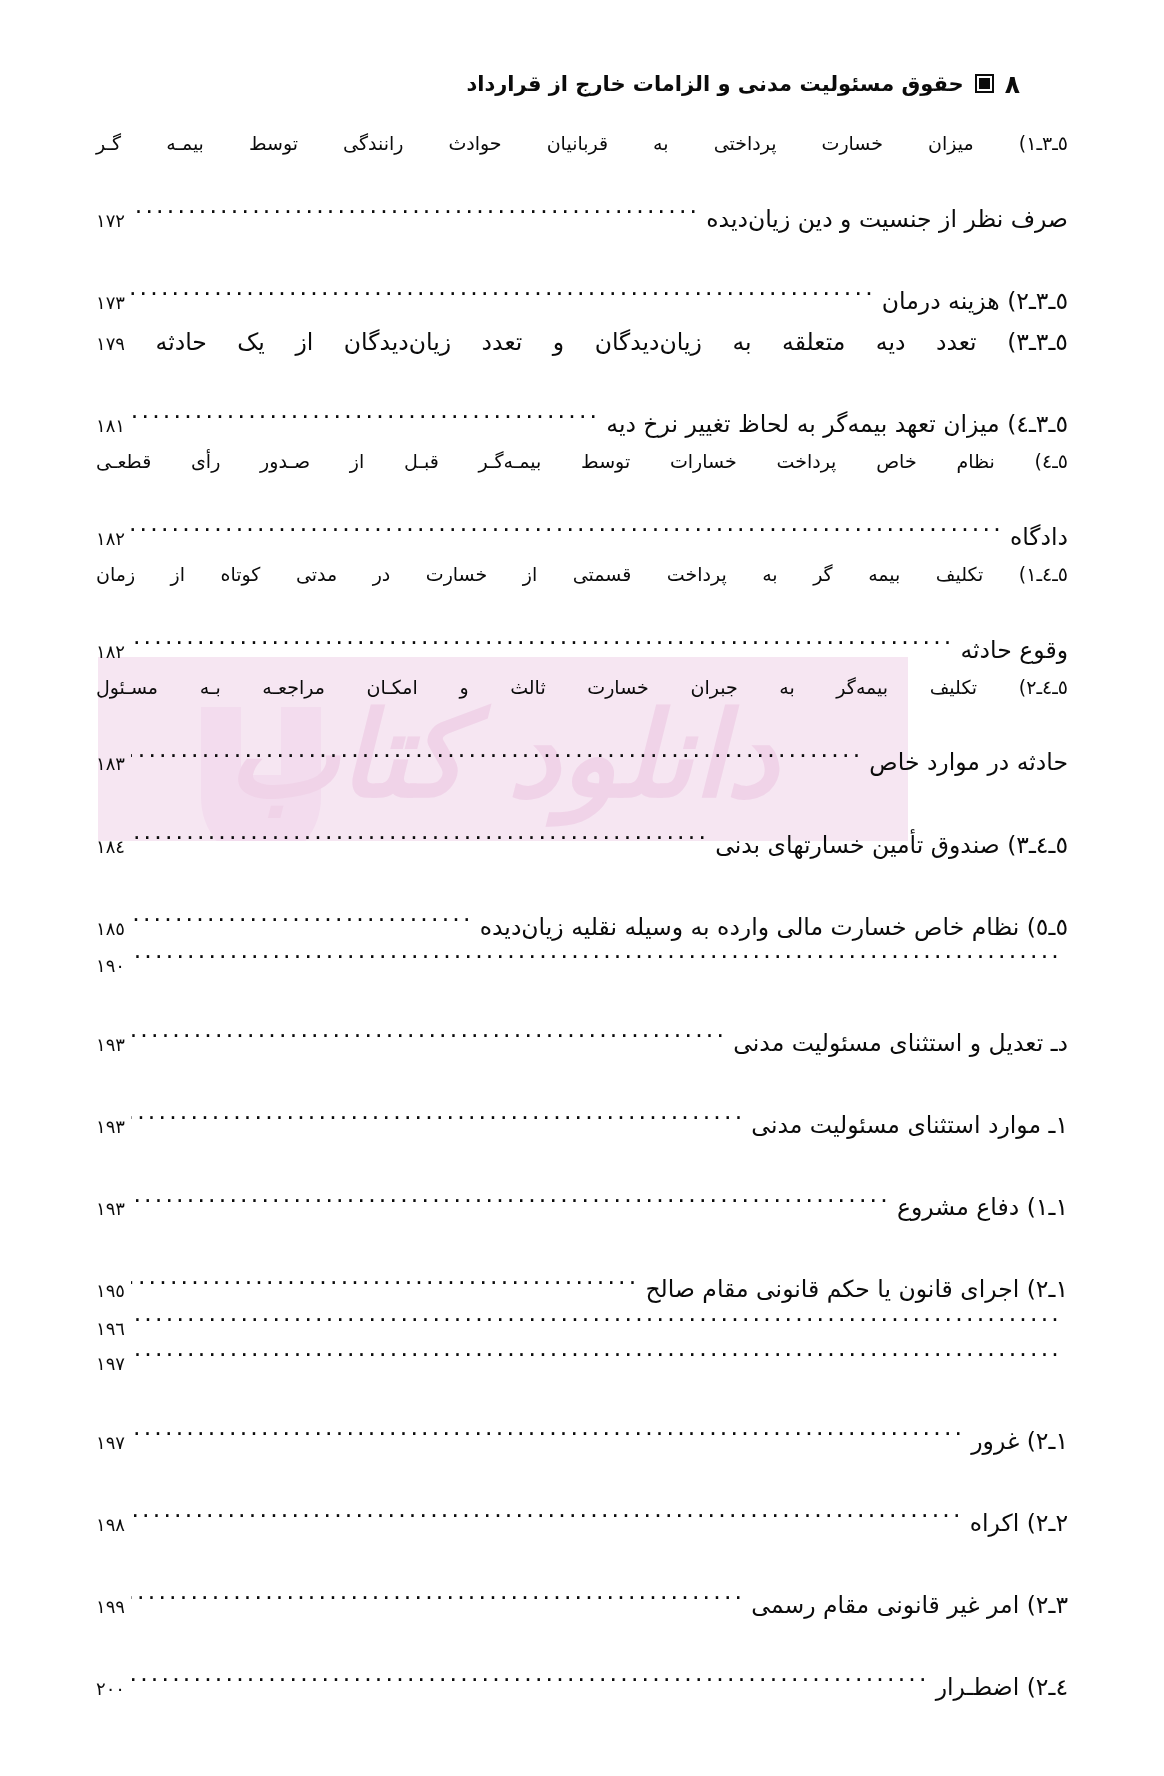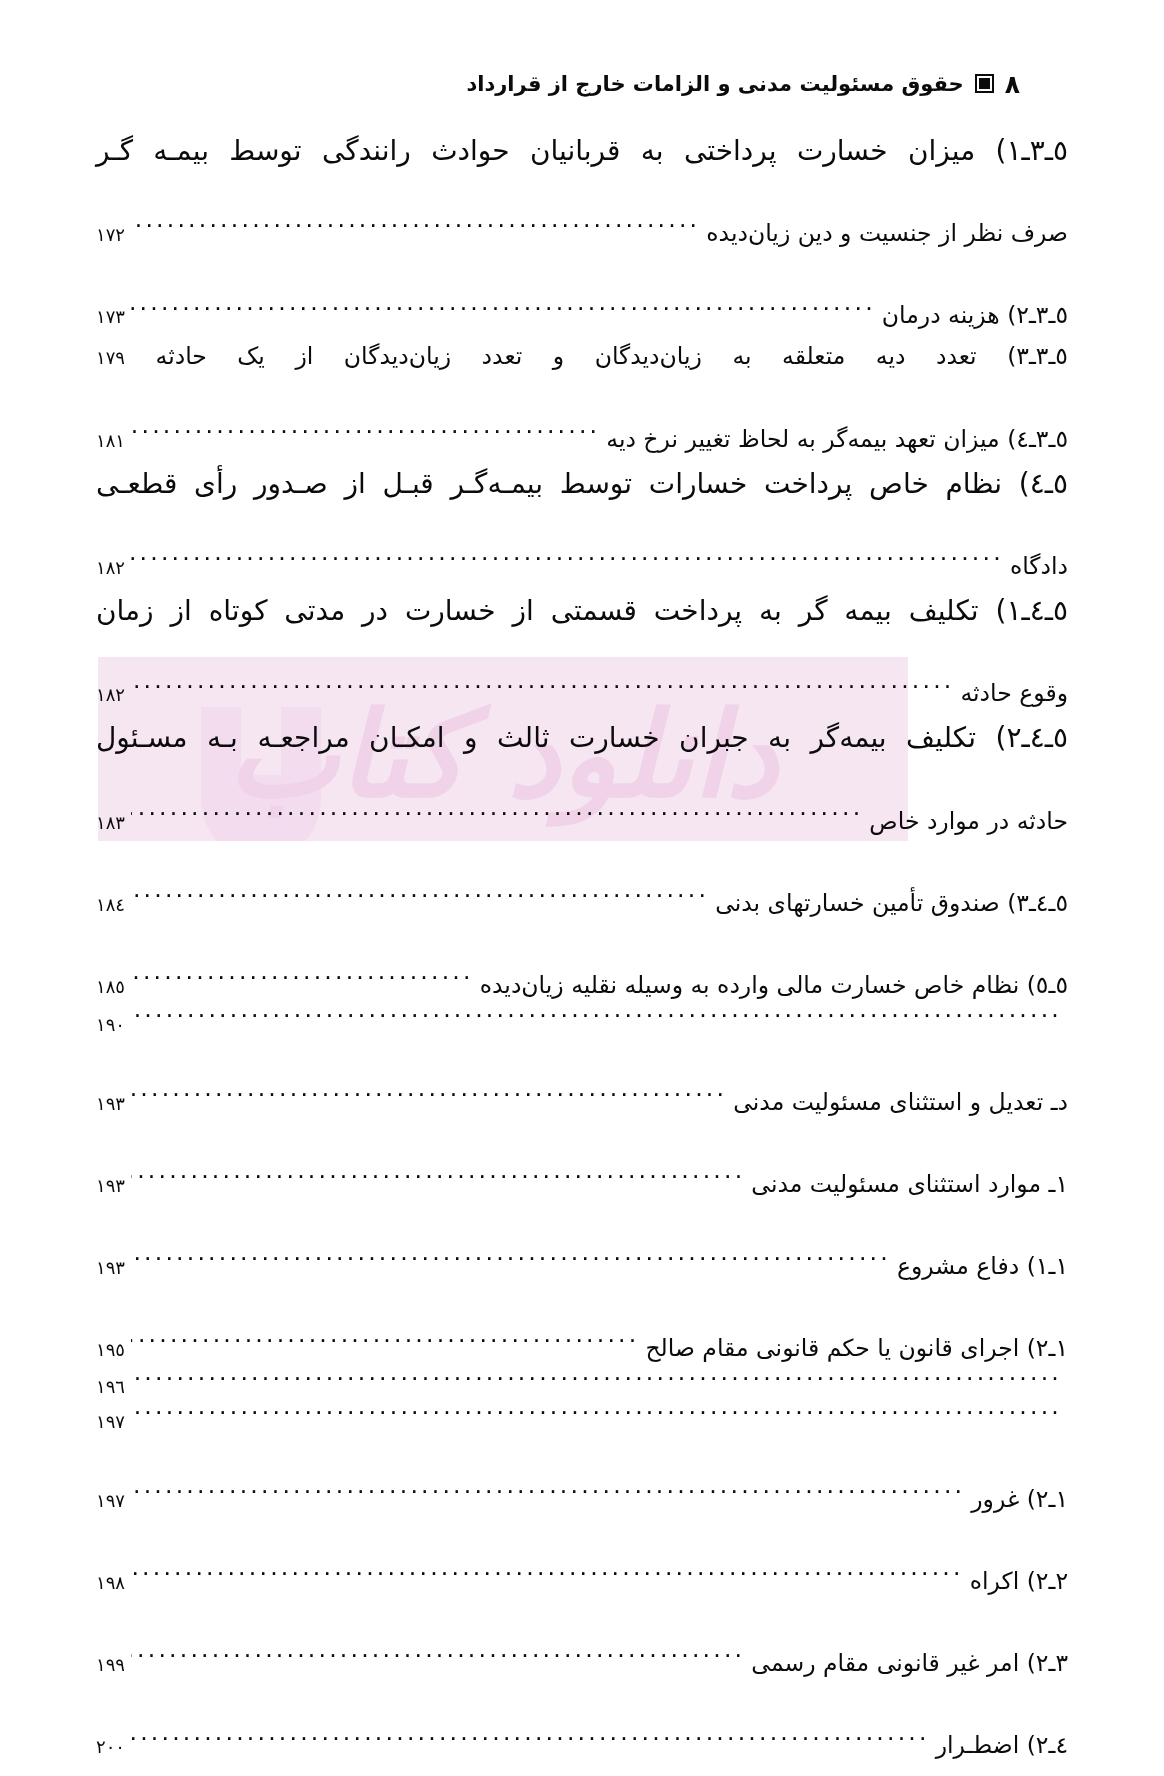--- a/index.html
+++ b/index.html
@@ -167,21 +167,21 @@
     font-size: 18px;
     padding-left: 0;
   }
 
   
   .toc-wrap {
     display: block;
     text-align: justify;
     text-align-last: justify;
     direction: rtl;
-    font-size: 28px;
+    font-size: 19px;
     line-height: 1.62;
     word-spacing: 0.04em;
   }
   .toc-noleader {
     display: block;
     text-align: justify;
     text-align-last: justify;
     direction: rtl;
   }
 

